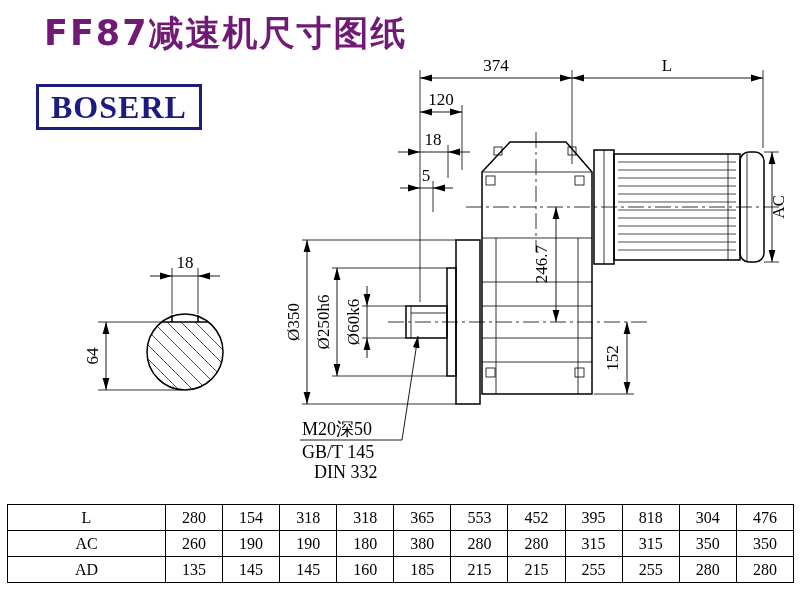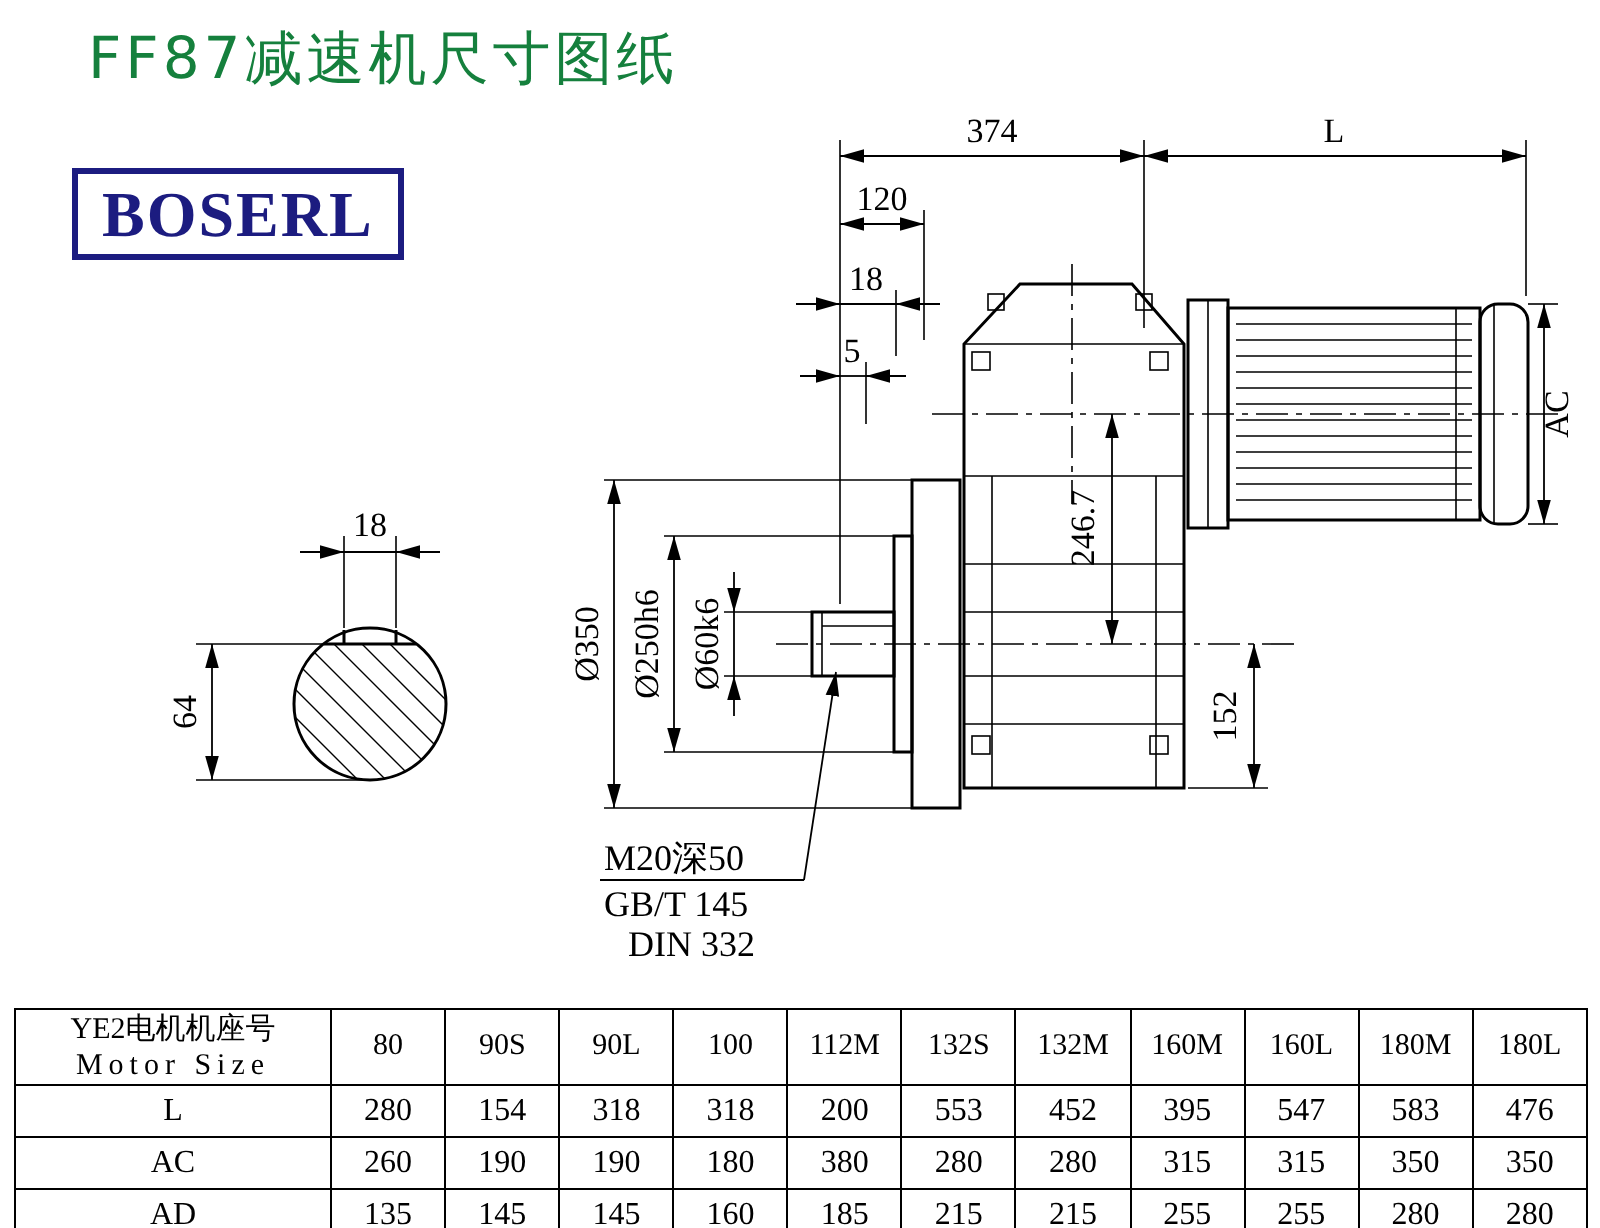--- a/index.html
+++ b/index.html
@@ -1,20 +1,20 @@
 <!DOCTYPE html>
 <html><head>
 <meta charset="utf-8">
 <style>
   html,body{margin:0;padding:0}
   body{width:800px;height:614px;position:relative;overflow:hidden;background:#fff;
        font-family:"Liberation Sans",sans-serif}
 
-  .page-title{position:absolute;left:44px;top:10px;font-size:29px;font-weight:normal;
-              letter-spacing:2px;color:#15803d;font-family:"DejaVu Sans",sans-serif}
+  .page-title{position:absolute;left:44px;top:10px;font-size:35px;font-weight:bold;
+              letter-spacing:2px;color:#701a75;font-family:"DejaVu Sans",sans-serif}
   .brand-box{position:absolute;left:36px;top:84px;border:3px solid #1c1c80;
              padding:0 12px;height:40px;line-height:40px;text-align:left;
              font-family:"Liberation Serif",serif;font-weight:bold;font-size:32px;
              color:#1c1c80;letter-spacing:1px;background:#fff}
 
   svg{position:absolute;left:0;top:0}
   .obj{fill:none;stroke:#000;stroke-width:1.5}
   .thin{fill:none;stroke:#000;stroke-width:0.8}
   .fins{fill:none;stroke:#000;stroke-width:0.7}
   .hatch{fill:none;stroke:#000;stroke-width:0.7}
@@ -201,49 +201,32 @@
       <col>
       <col>
       <col>
       <col>
       <col>
       <col>
       <col>
       <col>
   </colgroup>
   <tbody>
-      <tr class="hdr-row">
-    <td class="hdr-cell">
-      <div>YE2电机机座号</div>
-      <div class="hdr-en">Motor Size</div>
-    </td>
-    <td>80</td>
-    <td>90S</td>
-    <td>90L</td>
-    <td>100</td>
-    <td>112M</td>
-    <td>132S</td>
-    <td>132M</td>
-    <td>160M</td>
-    <td>160L</td>
-    <td>180M</td>
-    <td>180L</td>
-  </tr>
   <tr>
     <td>L</td>
     <td>280</td>
     <td>154</td>
     <td>318</td>
     <td>318</td>
-    <td>200</td>
+    <td>365</td>
     <td>553</td>
     <td>452</td>
     <td>395</td>
-    <td>547</td>
-    <td>583</td>
+    <td>818</td>
+    <td>304</td>
     <td>476</td>
   </tr>
   <tr>
     <td>AC</td>
     <td>260</td>
     <td>190</td>
     <td>190</td>
     <td>180</td>
     <td>380</td>
     <td>280</td>

